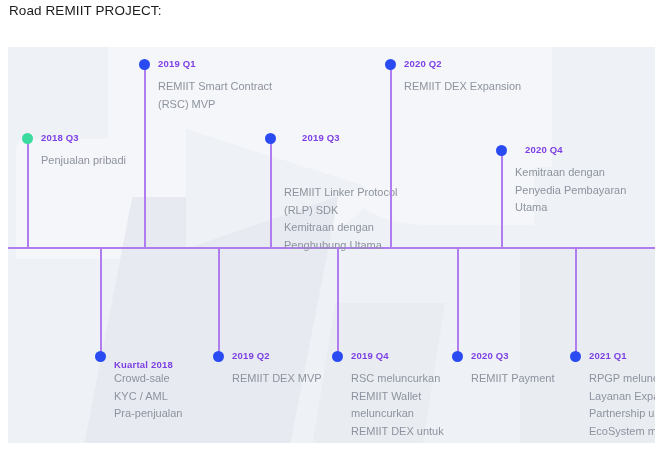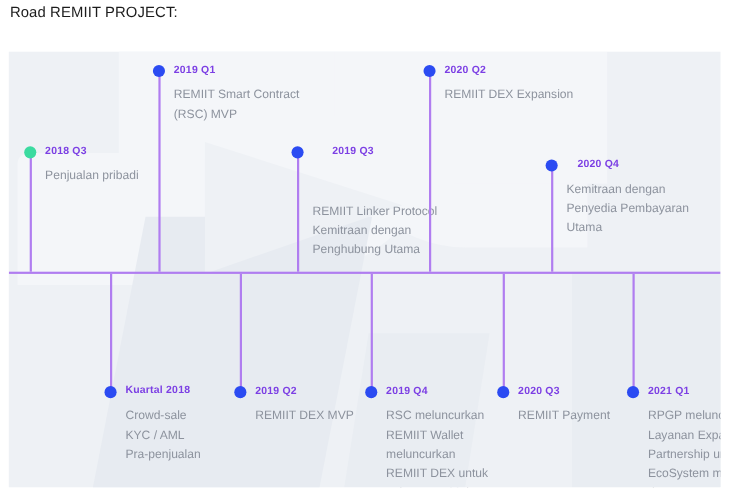--- a/index.html
+++ b/index.html
@@ -184,20 +184,21 @@
           <div>REMIIT Smart Contract</div>
           <div>(RSC) MVP</div>
         </div>
       </div>
       <div class="milestone">
         <div class="stem" style="left: 262px; top: 91px; height: 109px;"></div>
         <div class="dot" style="left: 257px; top: 86px;"></div>
         <div class="m-label" style="left: 276px; top: 85px; margin-left: 18px;">2019 Q3</div>
         <div class="m-lines" style="left: 276px; top: 105px; margin-top: 32px;">
           <div>REMIIT Linker Protocol</div>
+          <div>(RLP) SDK</div>
           <div>Kemitraan dengan</div>
           <div>Penghubung Utama</div>
         </div>
       </div>
       <div class="milestone">
         <div class="stem" style="left: 382px; top: 17px; height: 183px;"></div>
         <div class="dot" style="left: 377px; top: 12px;"></div>
         <div class="m-label" style="left: 396px; top: 11px;">2020 Q2</div>
         <div class="m-lines" style="left: 396px; top: 31px;">
           <div>REMIIT DEX Expansion</div>
@@ -211,21 +212,21 @@
           <div>Kemitraan dengan</div>
           <div>Penyedia Pembayaran</div>
           <div>Utama</div>
         </div>
       </div>
     </div>
   <div id="milestones-below">
       <div class="milestone">
         <div class="stem" style="left: 92px; top: 202px; height: 104px;"></div>
         <div class="dot" style="left: 87px; top: 304px;"></div>
-        <div class="m-label" style="left: 106px; top: 302px;">Kuartal 2018</div>
+        <div class="m-label" style="left: 106px; top: 312px;">Kuartal 2018</div>
         <div class="m-lines" style="left: 106px; top: 323px;">
           <div>Crowd-sale</div>
           <div>KYC / AML</div>
           <div>Pra-penjualan</div>
         </div>
       </div>
       <div class="milestone">
         <div class="stem" style="left: 210px; top: 202px; height: 104px;"></div>
         <div class="dot" style="left: 205px; top: 304px;"></div>
         <div class="m-label" style="left: 224px; top: 303px;">2019 Q2</div>

